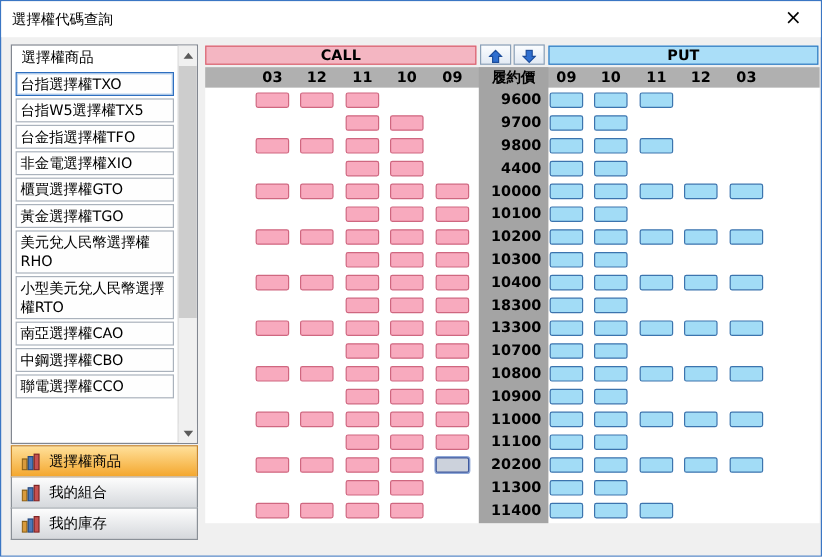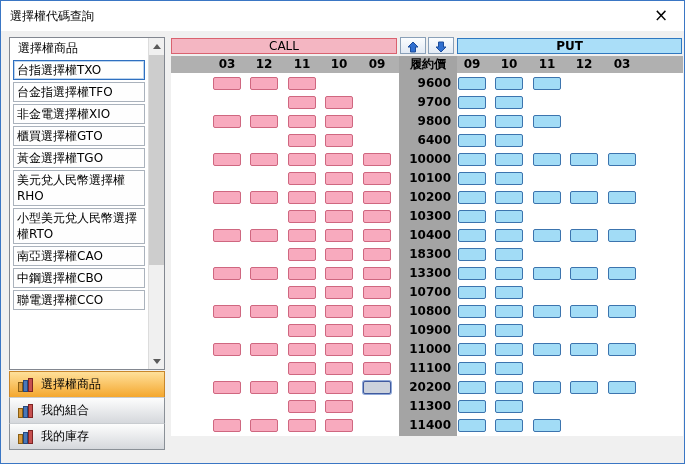--- a/index.html
+++ b/index.html
@@ -28,21 +28,21 @@
   .nav-btn { position:relative; height:27px; border:1px solid #8a9097; border-top-color:#c8ccd0; background:linear-gradient(#fdfdfd,#d5d8dc); display:flex; align-items:center; font-size:12px; color:#000; margin-top:-1px; }
   .nav-btn.active { background:linear-gradient(#ffe09a,#f4a72e); border-color:#c8862a; }
   .nav-icon { display:inline-block; width:17px; height:15px; margin:0 6px 0 8px; }
   .nav-label { font-size:12px; }
 
   
   .main { position:absolute; left:0; top:0; width:685px; height:434px; }
   .grid-bg { position:absolute; left:170px; top:42px; width:512px; height:363px; background:#ffffff; }
   .hdr-strip { position:absolute; left:170px; top:25px; width:512px; height:17px; background:#b0b0b0; }
   .strike-col { position:absolute; left:398px; top:25px; width:58px; height:380px; background:#a4a4a4; }
-  .call-banner { position:absolute; left:170px; top:7px; width:226px; height:16px; background:#f4b6c2; border:1px solid #d9626f; text-align:center; line-height:14px; font-size:12px; font-weight:normal; color:#000; }
+  .call-banner { position:absolute; left:170px; top:7px; width:226px; height:16px; background:#f4b6c2; border:1px solid #d9626f; text-align:center; line-height:14px; font-size:12px; font-weight:bold; color:#000; }
   .put-banner { position:absolute; left:456px; top:7px; width:225px; height:16px; background:#aadef8; border:1px solid #2f78c0; text-align:center; line-height:14px; font-size:12px; font-weight:bold; color:#000; }
   .sort-btn { position:absolute; top:6px; width:26px; height:17px; border:1px solid #8aa0b8; background:linear-gradient(#fbfdff,#e2eaf4); text-align:center; }
   .sort-btn svg { margin-top:2px; }
   #sort-up { left:399px; }
   #sort-down { left:427px; }
   .month-hdr { position:absolute; top:25px; width:30px; height:17px; line-height:17px; text-align:center; font-size:12px; font-weight:bold; color:#000; }
   .strike-hdr { position:absolute; left:398px; top:25px; width:58px; height:17px; line-height:17px; text-align:center; font-size:12px; font-weight:bold; color:#000; }
   .strike-label { position:absolute; left:398px; width:52px; height:19px; line-height:19px; text-align:right; font-size:12px; font-weight:bold; color:#000; }
   .cell { position:absolute; width:28px; height:13px; border-radius:2px; }
   .cell.call { background:#f8aabe; border:1px solid #cf6780; }
@@ -100,21 +100,21 @@
         <div class="cell put" style="left: 457px; top: 65px;"></div>
         <div class="cell put" style="left: 494px; top: 65px;"></div>
         <div class="strike-label" style="top: 81px;">9800</div>
         <div class="cell call" style="left: 212px; top: 84px;"></div>
         <div class="cell call" style="left: 249px; top: 84px;"></div>
         <div class="cell call" style="left: 287px; top: 84px;"></div>
         <div class="cell call" style="left: 324px; top: 84px;"></div>
         <div class="cell put" style="left: 457px; top: 84px;"></div>
         <div class="cell put" style="left: 494px; top: 84px;"></div>
         <div class="cell put" style="left: 532px; top: 84px;"></div>
-        <div class="strike-label" style="top: 100px;">6400</div>
+        <div class="strike-label" style="top: 100px;">4400</div>
         <div class="cell call" style="left: 287px; top: 103px;"></div>
         <div class="cell call" style="left: 324px; top: 103px;"></div>
         <div class="cell put" style="left: 457px; top: 103px;"></div>
         <div class="cell put" style="left: 494px; top: 103px;"></div>
         <div class="strike-label" style="top: 119px; text-align: right;">10000</div>
         <div class="cell call" style="left: 212px; top: 122px;"></div>
         <div class="cell call" style="left: 249px; top: 122px;"></div>
         <div class="cell call" style="left: 287px; top: 122px;"></div>
         <div class="cell call" style="left: 324px; top: 122px;"></div>
         <div class="cell call" style="left: 362px; top: 122px;"></div>
@@ -237,20 +237,21 @@
         <div class="cell call" style="left: 324px; top: 388px;"></div>
         <div class="cell put" style="left: 457px; top: 388px;"></div>
         <div class="cell put" style="left: 494px; top: 388px;"></div>
         <div class="cell put" style="left: 532px; top: 388px;"></div>
       </div>
 
     <div class="listbox">
       <div class="list-header">選擇權商品</div>
       <div class="list-items">
           <div class="list-item selected">台指選擇權TXO</div>
+          <div class="list-item">台指W5選擇權TX5</div>
           <div class="list-item">台金指選擇權TFO</div>
           <div class="list-item">非金電選擇權XIO</div>
           <div class="list-item">櫃買選擇權GTO</div>
           <div class="list-item">黃金選擇權TGO</div>
           <div class="list-item">美元兌人民幣選擇權RHO</div>
           <div class="list-item">小型美元兌人民幣選擇權RTO</div>
           <div class="list-item">南亞選擇權CAO</div>
           <div class="list-item">中鋼選擇權CBO</div>
           <div class="list-item">聯電選擇權CCO</div>
         </div>

